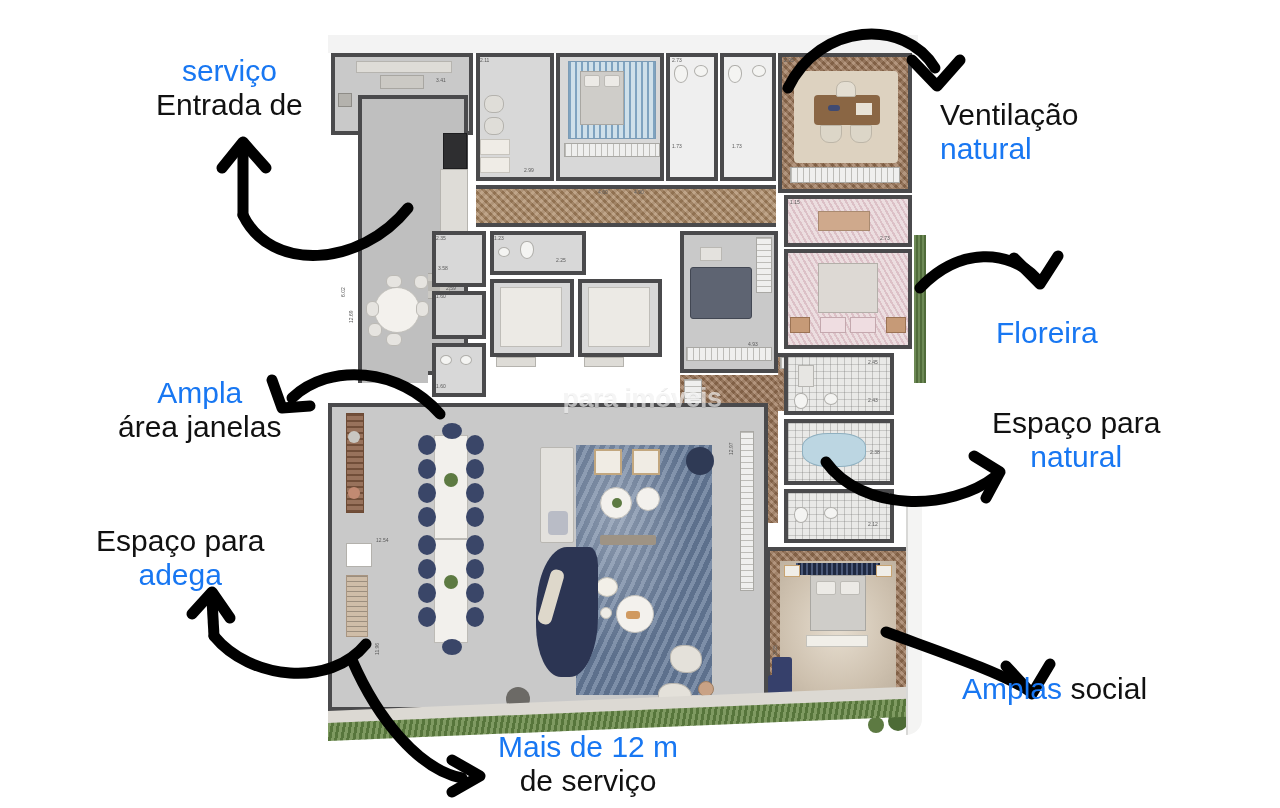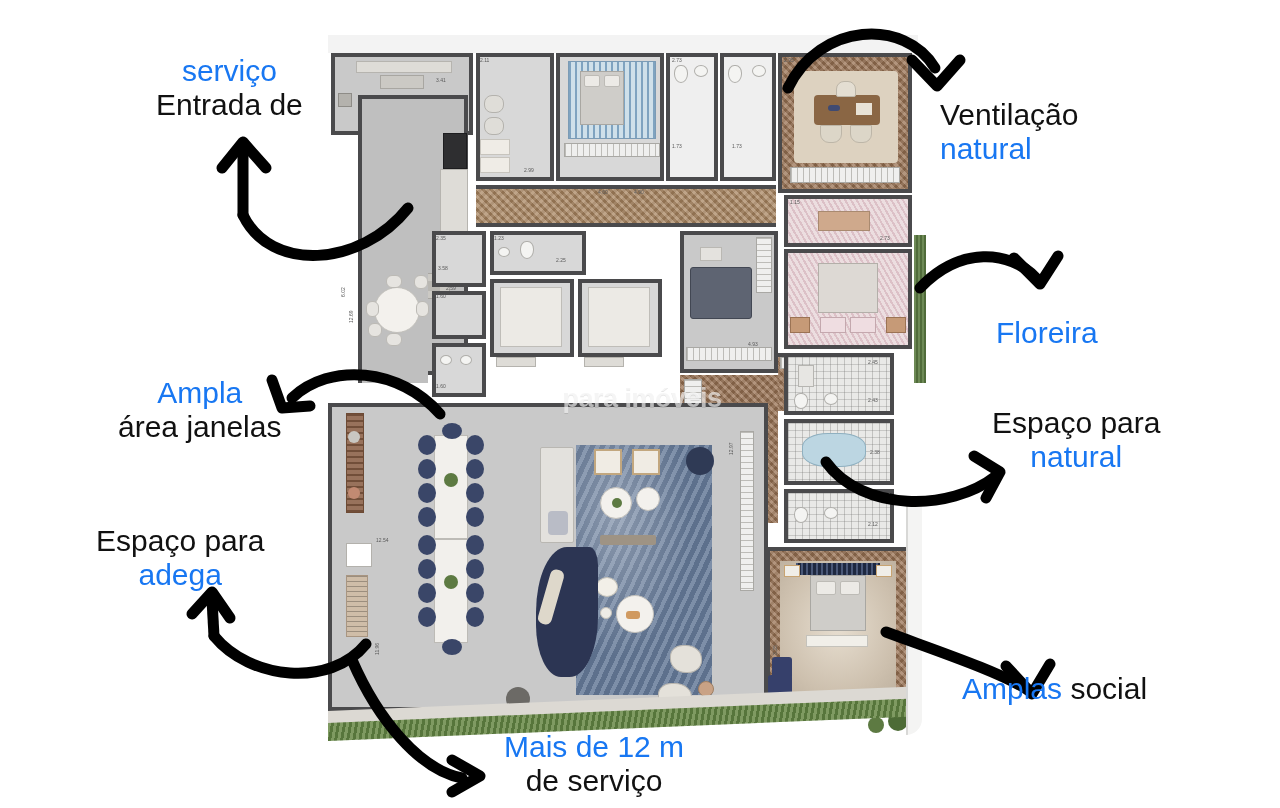--- a/index.html
+++ b/index.html
@@ -387,21 +387,21 @@
 
   <div class="anno center" style="left:992px;top:406px;">
     <span class="ln">Espaço para</span>
     <span class="ln hl">natural</span>
   </div>
 
   <div class="anno left" style="left:962px;top:672px;">
     <span class="hl">Amplas</span><span>&nbsp;</span><span>social</span>
   </div>
 
-  <div class="anno center" style="left:498px;top:730px;margin-left:6px;">
+  <div class="anno center" style="left:498px;top:730px;">
     <span class="ln hl">Mais de 12 m</span>
     <span class="ln">de serviço</span>
   </div>
 
   <div class="anno center" style="left:96px;top:524px;">
     <span class="ln">Espaço para</span>
     <span class="ln hl">adega</span>
   </div>
 
   <div class="anno center" style="left:118px;top:376px;">

